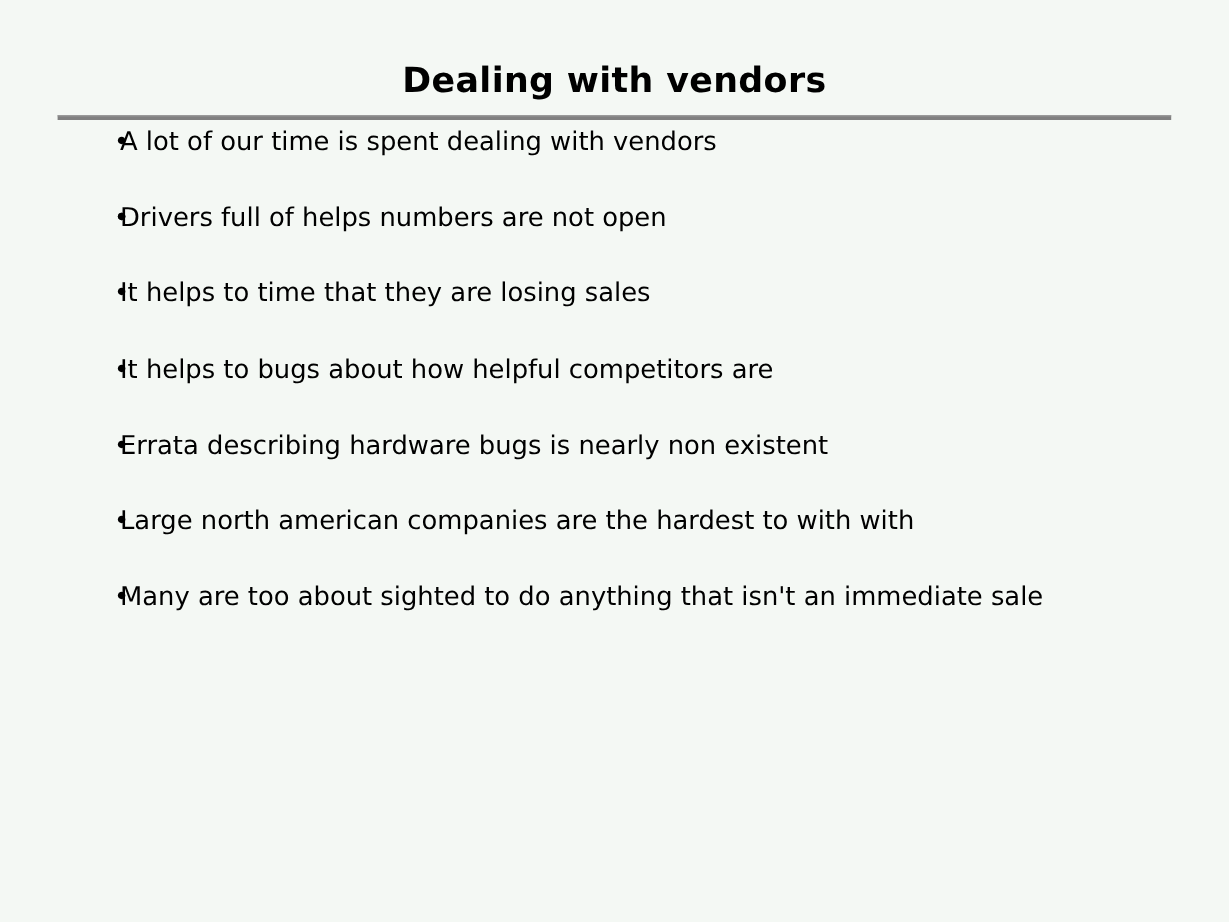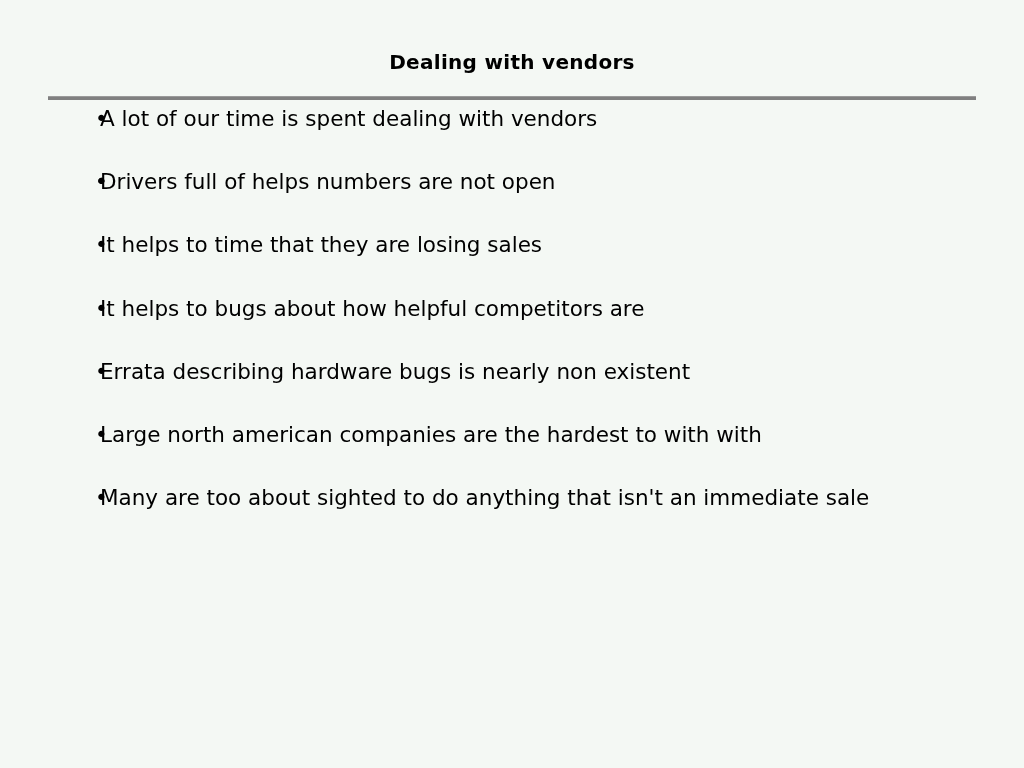--- a/index.html
+++ b/index.html
@@ -20,21 +20,21 @@
     height: 768px;
     box-sizing: border-box;
     background: #f4f8f4;
   }
   .slide-title {
     position: absolute;
     top: 50px;
     left: 0;
     width: 1024px;
     text-align: center;
-    font-size: 20px;
+    font-size: 29px;
     font-weight: bold;
     letter-spacing: 0.3px;
     color: #000000;
     font-family: "DejaVu Sans", sans-serif;
   }
   .title-rule {
     position: absolute;
     top: 96px;
     left: 48px;
     width: 928px;

